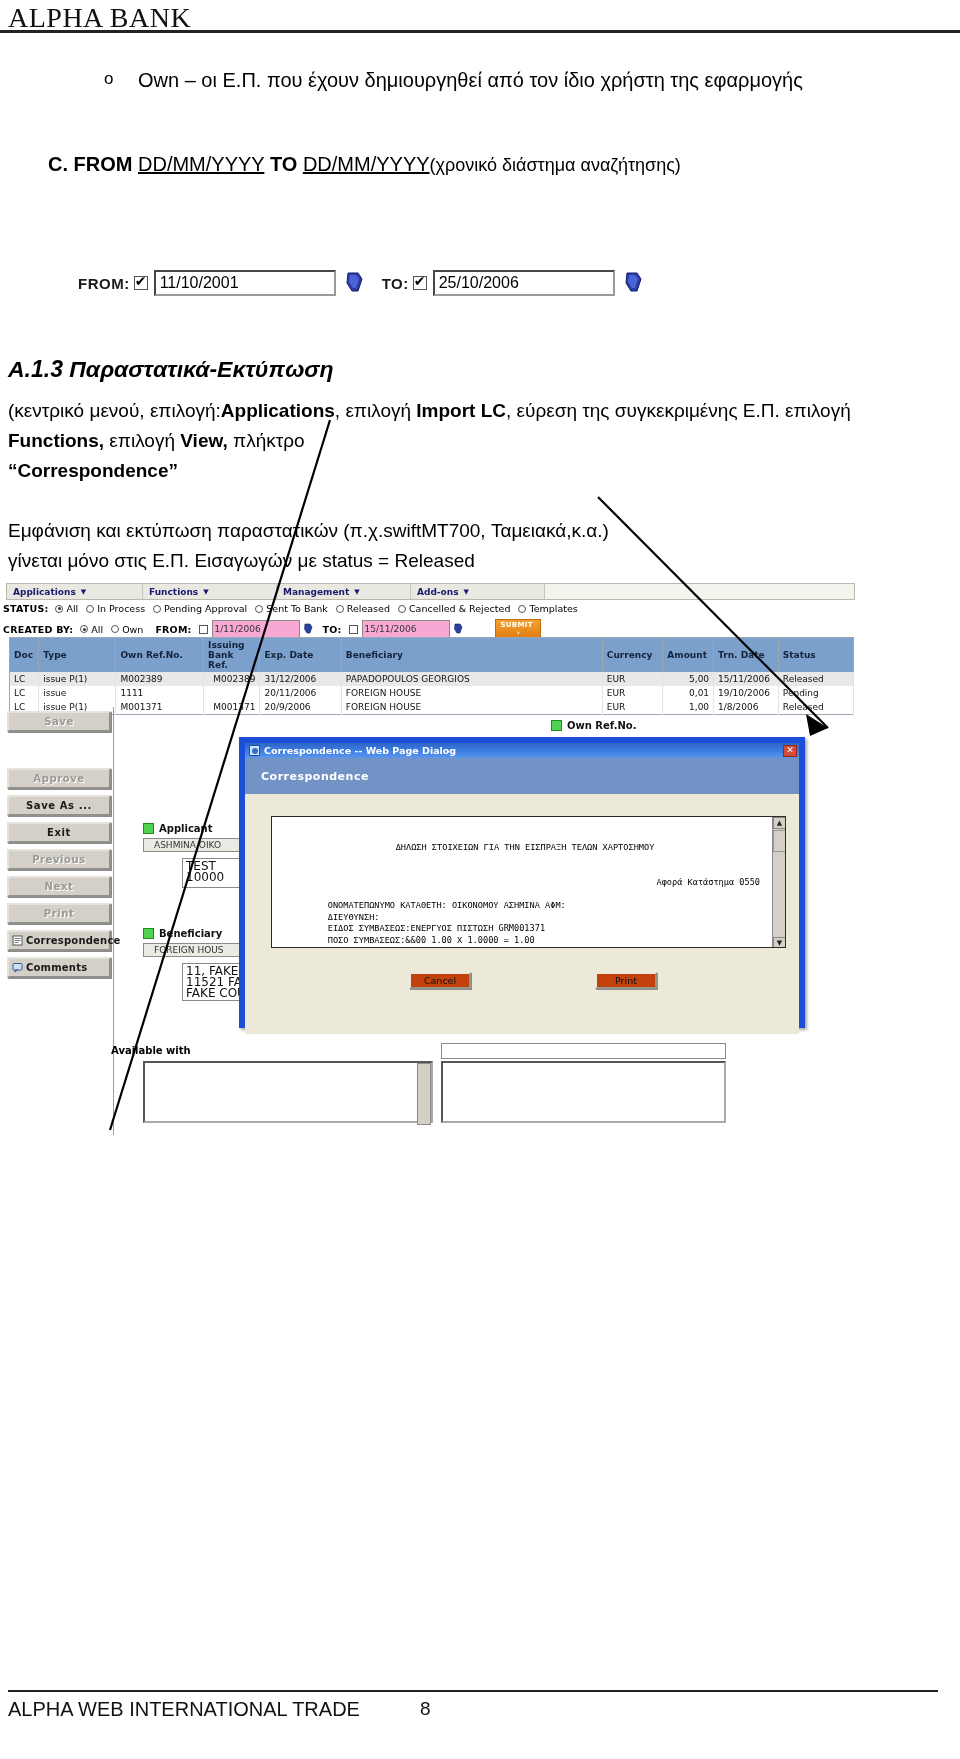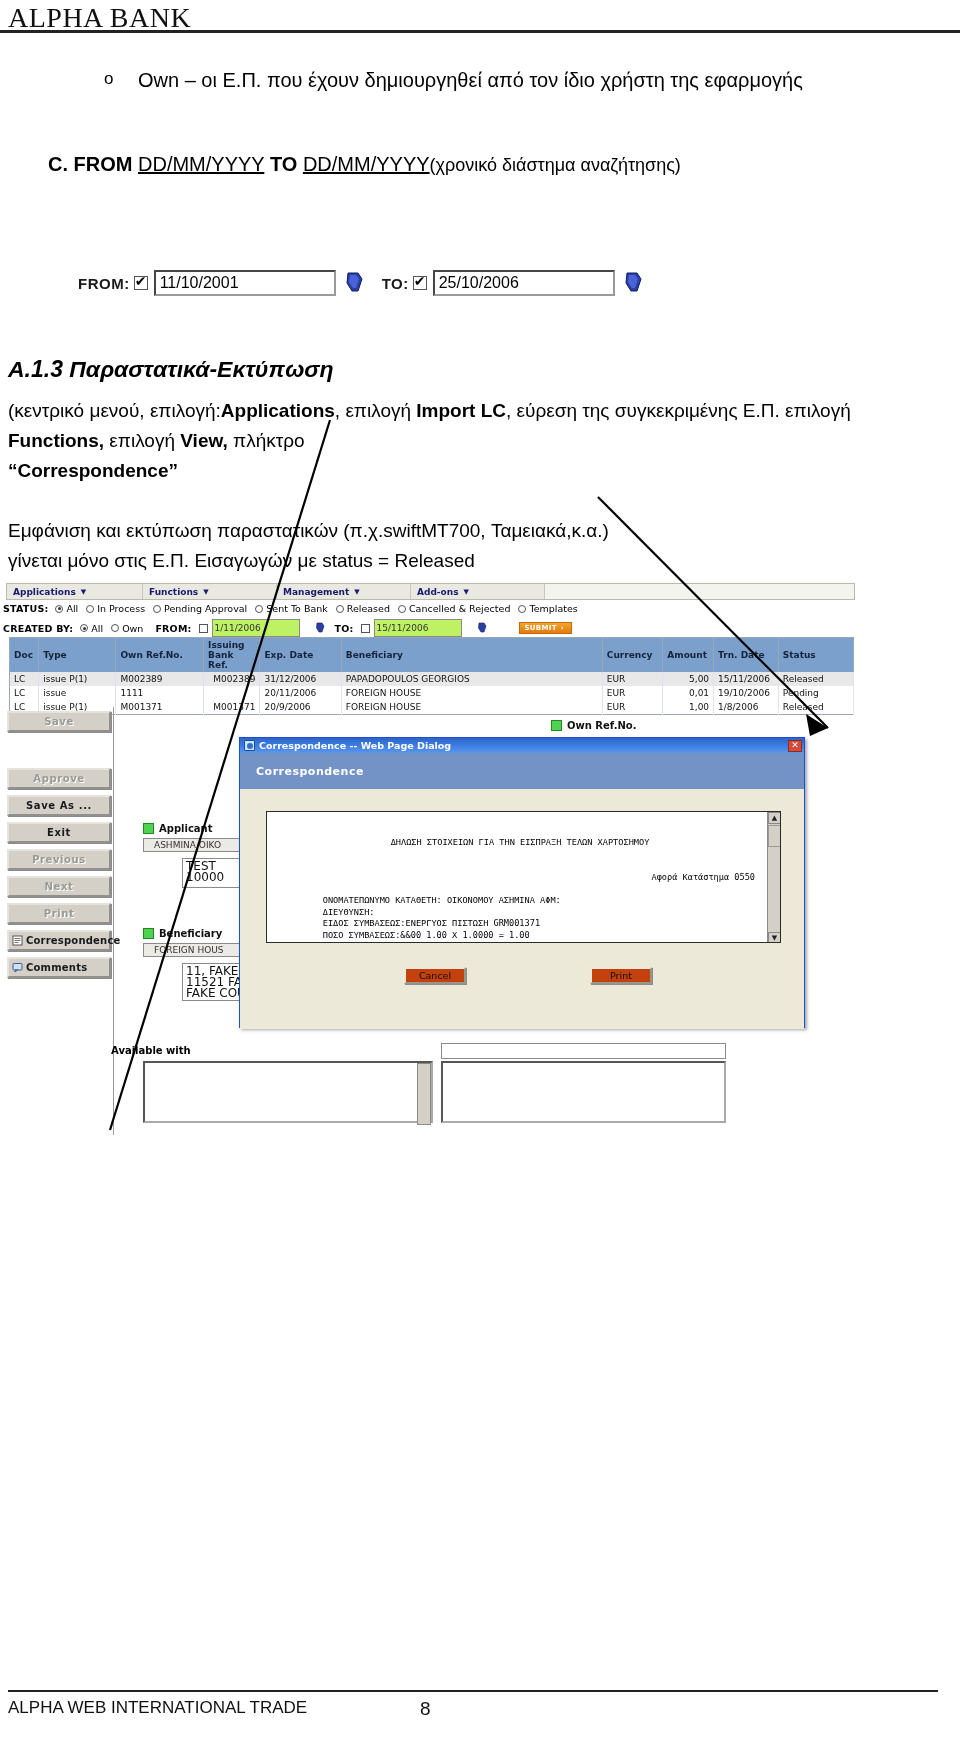--- a/index.html
+++ b/index.html
@@ -135,30 +135,30 @@
   .radio.on::after {
     content:""; position:absolute; left:1.5px; top:1.5px;
     width:3px; height:3px; border-radius:50%; background:#333;
   }
   .f-opt { margin-right:4px; }
   .cbox {
     width:9px; height:9px; border:1px solid #555; background:#fff;
     display:inline-block; margin:0 4px; flex:0 0 auto;
   }
   .f-input {
-    width:88px; height:13px; border:1px solid #8a8a8a; background:#bef264;
+    width:88px; height:13px; border:1px solid #8a8a8a; background:#f9a8d4;
     font-size:9px; padding:8px 2px; color:#333;
-    display:inline-flex; align-items:center; margin-right:15px;
+    display:inline-flex; align-items:center; margin-right:3px;
   }
   .mini-cal { width:11px; height:12px; margin-right:9px; flex:0 0 auto; }
   .submit-btn {
     margin-left:22px; background:linear-gradient(#f5a231,#e07c10);
     border:1px solid #c06a08; color:#fff; font-size:7px; font-weight:bold;
     padding:1px 7px 1px 5px; letter-spacing:0.3px;
-    display:inline-flex; align-items:center;
+    display:inline-flex; align-items:center;flex-direction:column;
   }
   .submit-btn .arr { margin-left:4px; font-size:7px; }
 
   
   .dtable {
     position:absolute; left:6px; top:54px; width:845px;
     border:1px solid #9aa7b5; border-collapse:collapse;
     font-size:9px;
   }
   .dtable th {
@@ -239,21 +239,21 @@
     border:1px solid #8a8a8a; background:#fff;
   }
   .spin-col {
     position:absolute; width:14px; height:62px; background:#d4d0c8;
     border:1px solid #8a8a8a;
   }
 
   
   .dialog {
     position:absolute; left:236px; top:154px; width:566px; height:291px;
-    background:#ece9d8; border:1px solid #1d4ed8;
+    background:#ece9d8; border:6px solid #1d4ed8;
     box-shadow:2px 2px 3px rgba(0,0,0,.35);
   }
   .dlg-title {
     height:15px; background:linear-gradient(#2f64c8,#3a7ae0 45%,#5c96ec);
     display:flex; align-items:center; padding:0 2px;
     color:#fff; font-size:9.5px; font-weight:bold;
   }
   .dlg-ico {
     width:11px; height:11px; margin:0 4px 0 2px; flex:0 0 auto;
     background:#cfe3ff; border:1px solid #1b4f9c; border-radius:1px;
@@ -319,21 +319,21 @@
              pointer-events:none; }
 
   
   .footer-rule {
     position:absolute; left:8px; top:1690px; width:930px; height:2px;
     background:#222;
   }
   .footer-left {
     position:absolute; left:8px; top:1698px;
     font-family:"Liberation Sans", sans-serif;
-    font-size:17px; color:#111;
+    font-size:20px; color:#111;
   }
   .footer-page {
     position:absolute; left:420px; top:1698px;
     font-size:19px; color:#111;
   }
 </style>
 </head>
 <body>
 
 <div class="page-header">

